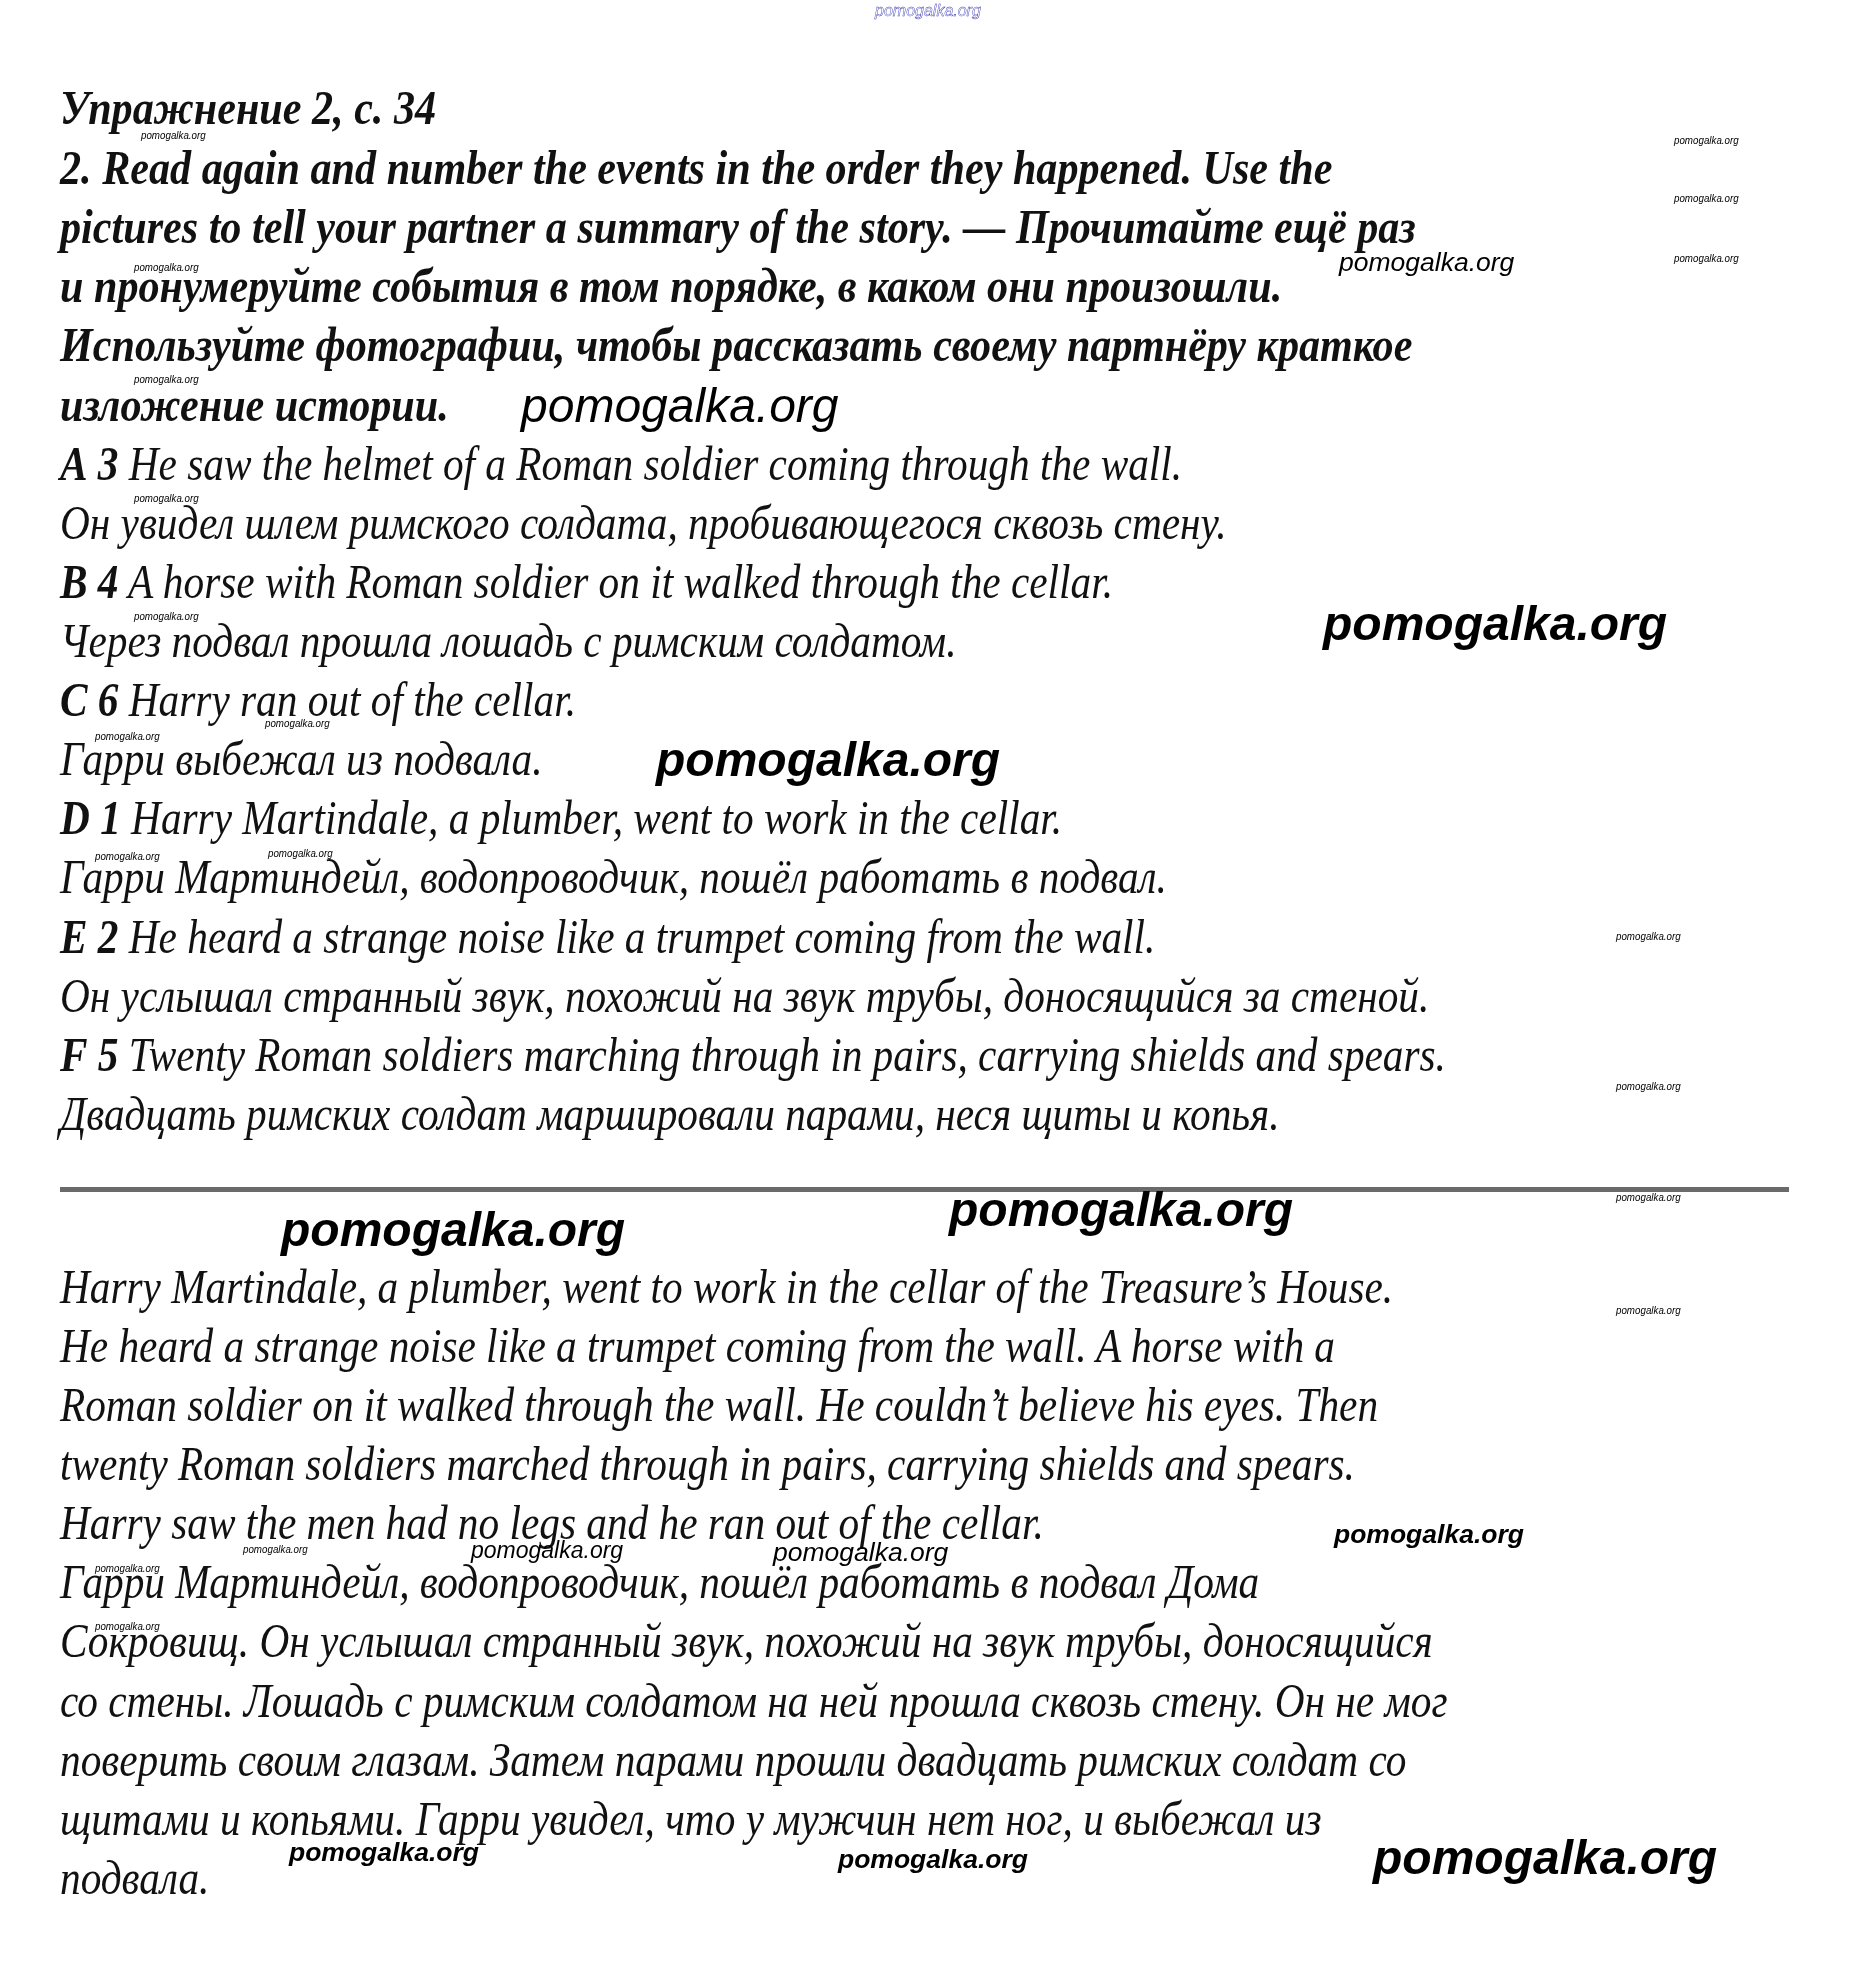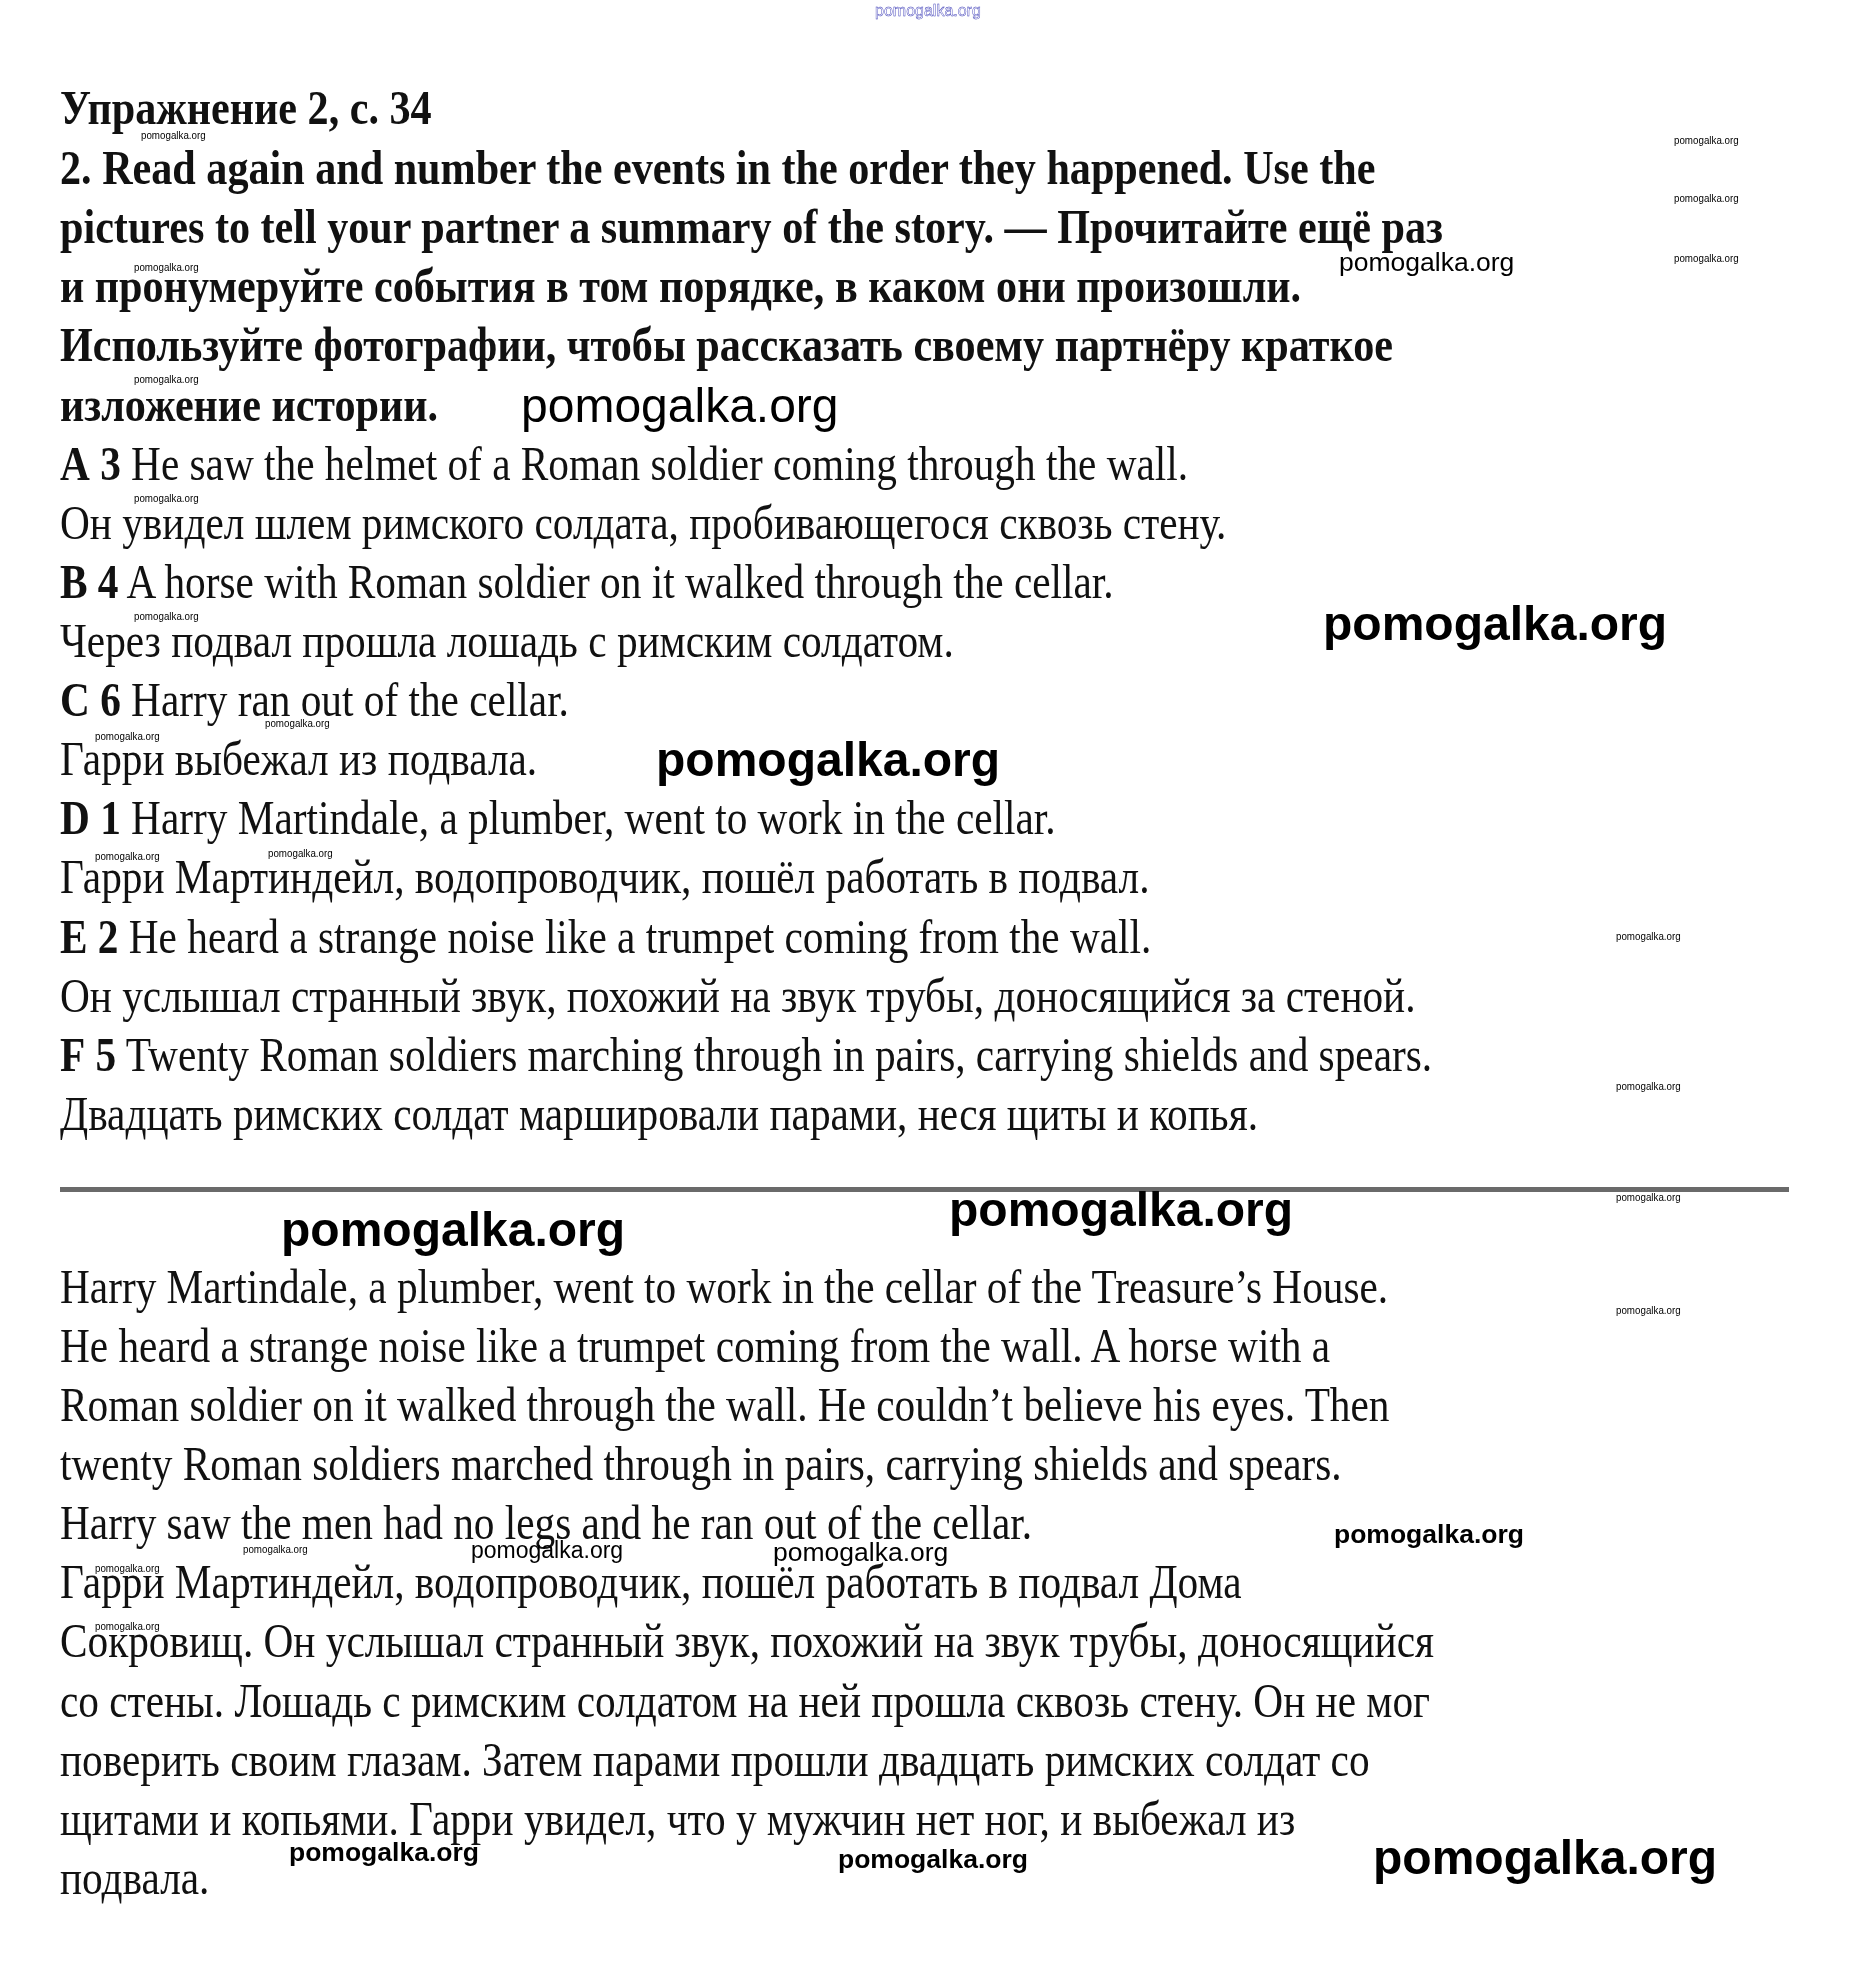--- a/index.html
+++ b/index.html
@@ -1,17 +1,17 @@
 <!DOCTYPE html>
 <html style="font-size:14px"><head>
   <meta charset="utf-8">
   <style>
     html, body { margin: 0; padding: 0; background: #ffffff; }
     body { width: 1853px; height: 1984px; position: relative; overflow: hidden; }
-    .page { position: absolute; left: 0; top: 0; width: 1853px; height: 1774px; background: #fff; }
+    .page { position: absolute; left: 0; top: 0; width: 1853px; height: 1774px; background: #fff; font-style: italic; }
     .line {
       position: absolute; left: 60px; white-space: nowrap; color: #111;
       font-family: "Liberation Serif", "DejaVu Serif", serif;
       transform-origin: left top;
     }
     .bold { font-weight: bold; }
     .h { font-size: 49px; line-height: 53px; transform: scaleX(0.86); }
     .t { font-size: 48px; line-height: 53px; transform: scaleX(0.86); }
     .lbl { font-weight: bold; }
     .wm {

